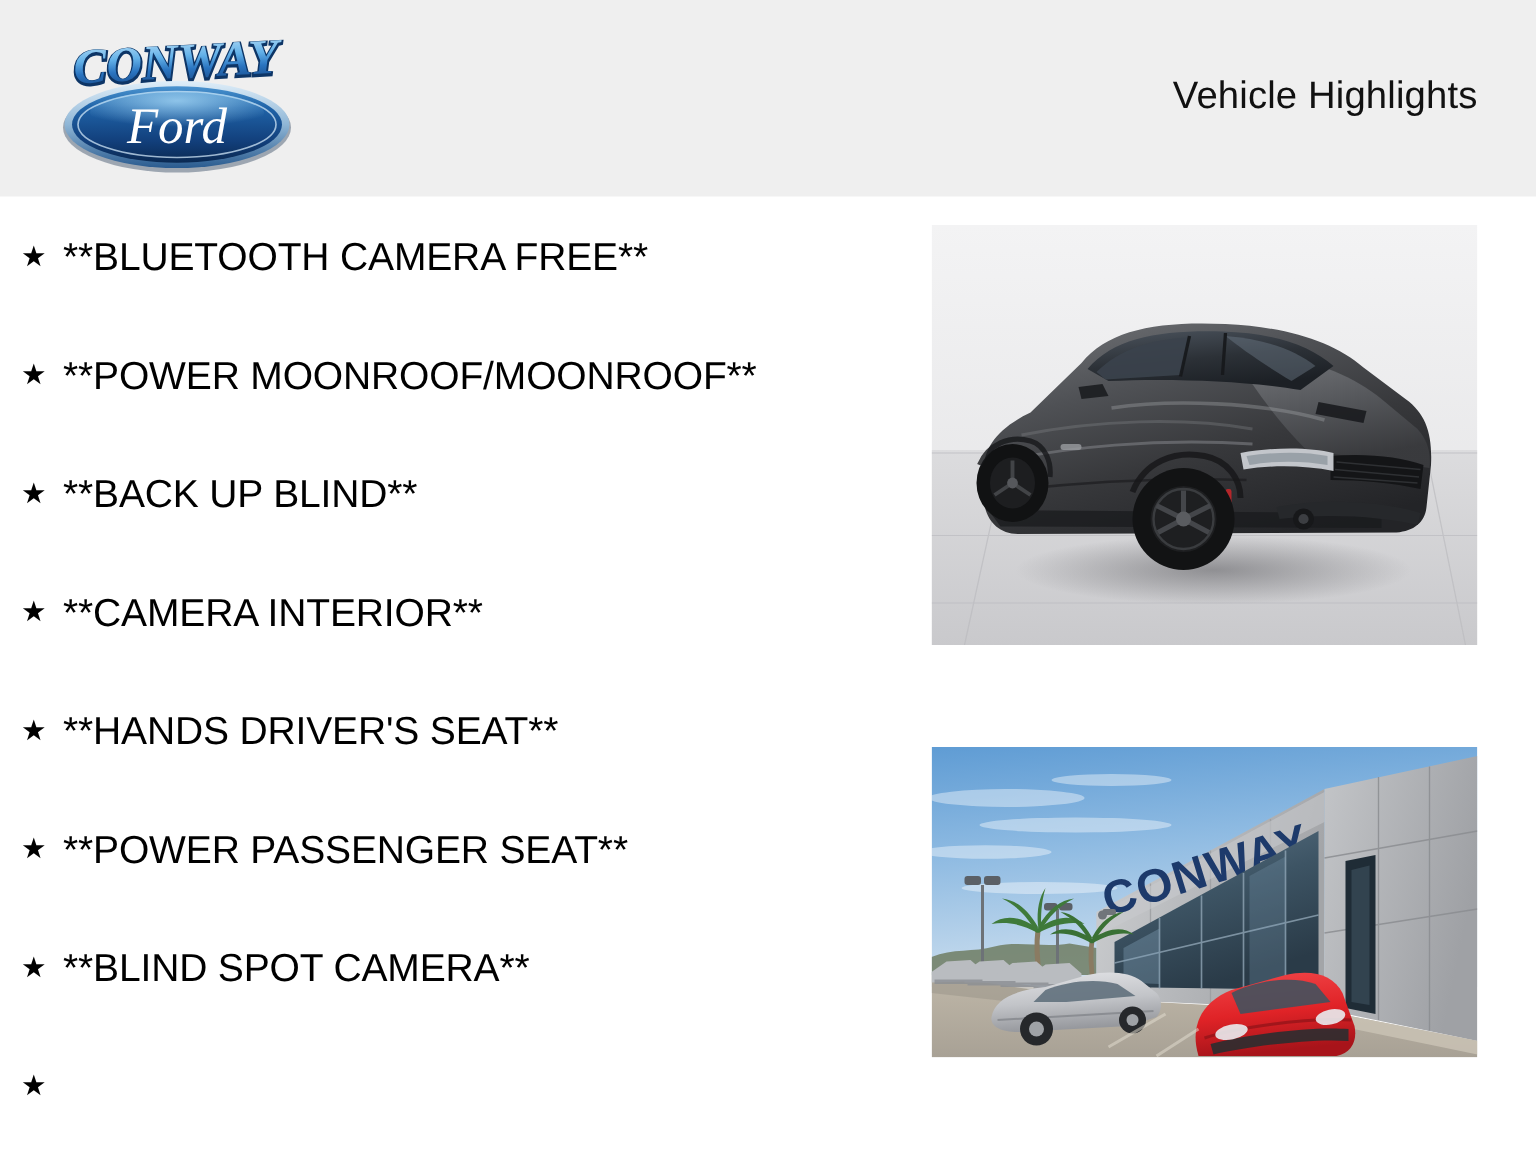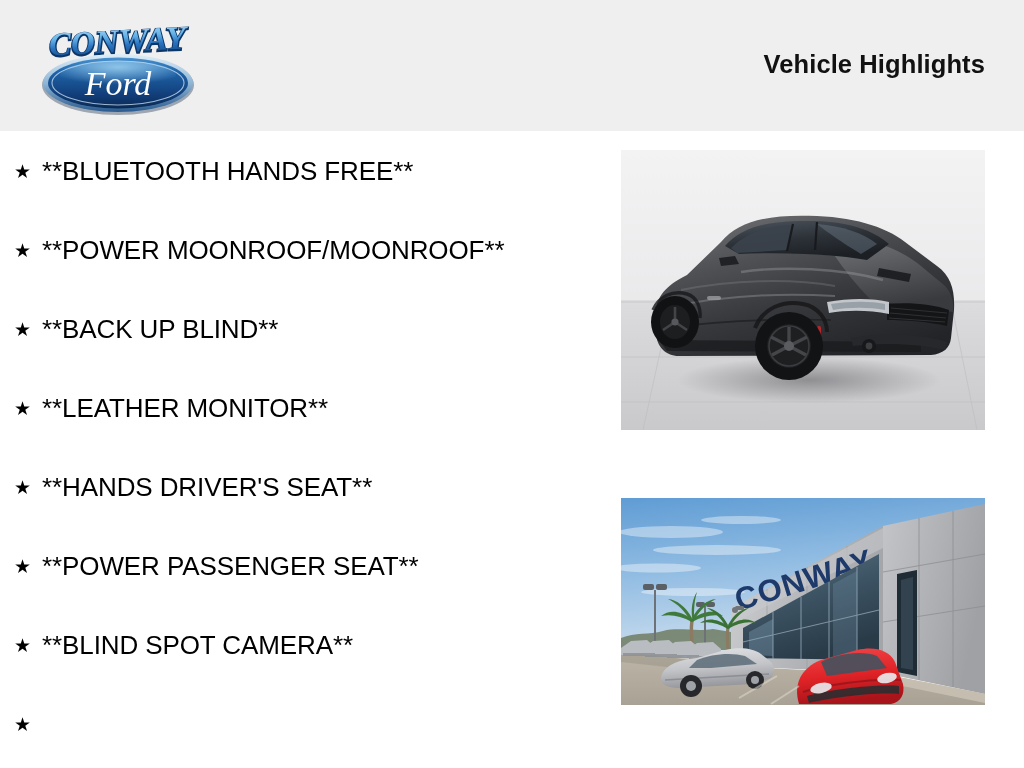--- a/index.html
+++ b/index.html
@@ -42,21 +42,21 @@
     height: 104px;
   }
 
   .logo svg { display: block; width: 186px; height: 104px; }
 
   .page-title {
     position: absolute;
     right: 39px;
     top: 50px;
     font-size: 25.5px;
-    font-weight: bold;
+    font-weight: normal;
     letter-spacing: 0.1px;
     color: #111111;
     white-space: nowrap;
     text-align: right;
   }
 
   
   .highlights {
     position: absolute;
     left: 0;
@@ -160,33 +160,33 @@
         </g>
       </svg>
     </div>
 
     <div class="page-title">Vehicle Highlights</div>
   </div>
 
   <ul class="highlights">
     <li class="highlight-item" style="top:25px">
       <span class="bullet-star">★</span>
-      <span class="highlight-label">**BLUETOOTH HANDS FREE**</span>
+      <span class="highlight-label">**BLUETOOTH CAMERA FREE**</span>
     </li>
     <li class="highlight-item" style="top:104px">
       <span class="bullet-star">★</span>
       <span class="highlight-label">**POWER MOONROOF/MOONROOF**</span>
     </li>
     <li class="highlight-item" style="top:183px">
       <span class="bullet-star">★</span>
       <span class="highlight-label">**BACK UP BLIND**</span>
     </li>
     <li class="highlight-item" style="top:262px">
       <span class="bullet-star">★</span>
-      <span class="highlight-label">**LEATHER MONITOR**</span>
+      <span class="highlight-label">**CAMERA INTERIOR**</span>
     </li>
     <li class="highlight-item" style="top:341px">
       <span class="bullet-star">★</span>
       <span class="highlight-label">**HANDS DRIVER'S SEAT**</span>
     </li>
     <li class="highlight-item" style="top:420px">
       <span class="bullet-star">★</span>
       <span class="highlight-label">**POWER PASSENGER SEAT**</span>
     </li>
     <li class="highlight-item" style="top:499px">

